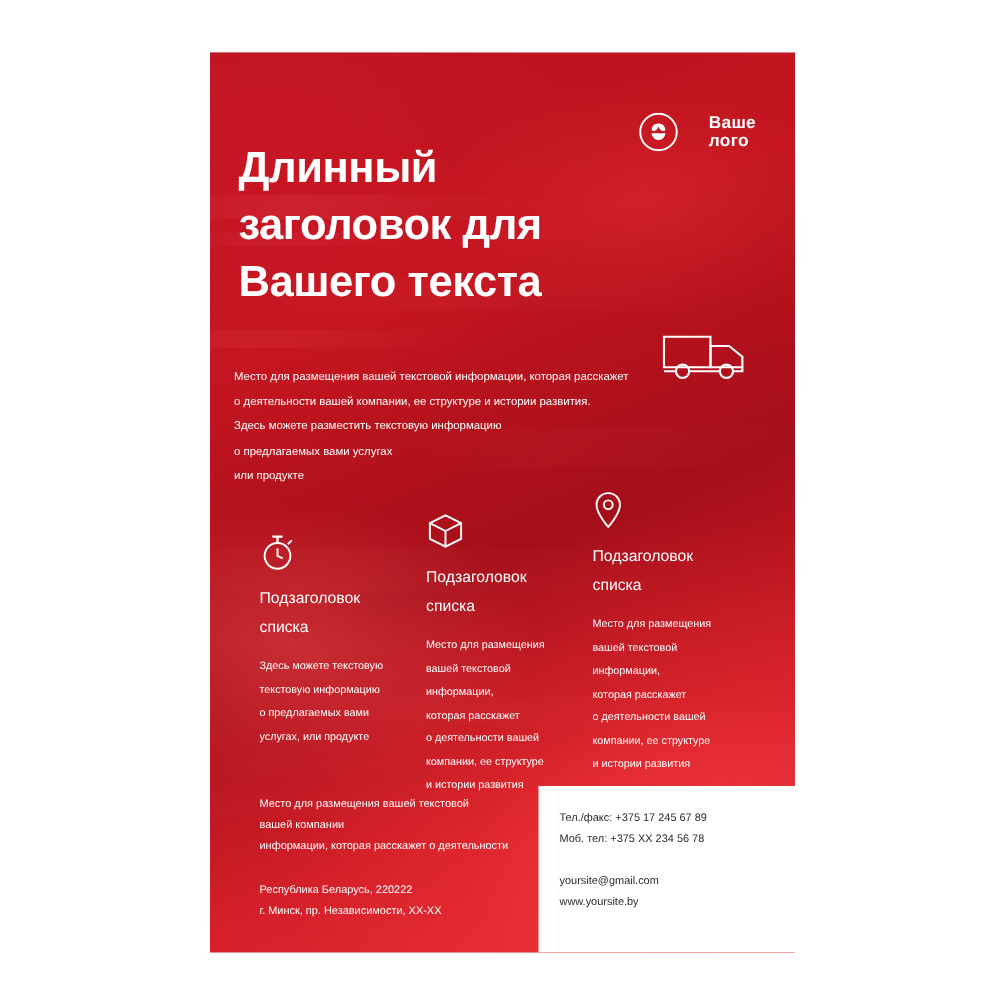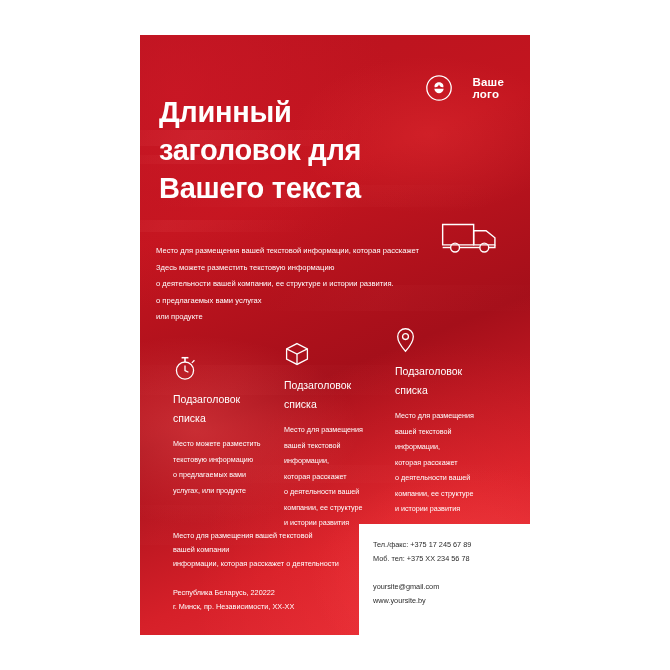--- a/index.html
+++ b/index.html
@@ -239,22 +239,22 @@
         <circle cx="17" cy="36" r="5" fill="none" stroke="#ffffff" stroke-width="1.6"></circle>
         <circle cx="50" cy="36" r="5" fill="none" stroke="#ffffff" stroke-width="1.6"></circle>
         <path d="M22 36 H45" stroke="#ffffff" stroke-width="1.6"></path>
         <path d="M3 36 H12" stroke="#ffffff" stroke-width="1.6"></path>
         <path d="M55 36 H62 V33" stroke="#ffffff" stroke-width="1.6" fill="none"></path>
       </svg>
     </div>
 
     <div class="intro">
       <div>Место для размещения вашей текстовой информации, которая расскажет</div>
+      <div>о деятельности вашей компании, ее структуре и истории развития.</div>
       <div>Здесь можете разместить текстовую информацию</div>
-      <div>о деятельности вашей компании, ее структуре и истории развития.</div>
       <div>о предлагаемых вами услугах</div>
       <div>или продукте</div>
     </div>
 
     <div class="cols">
 
       <div class="col c1">
         <div class="ic">
           <svg viewBox="0 0 28 30" width="24" height="26">
             <circle cx="14" cy="18" r="10" fill="none" stroke="#ffffff" stroke-width="1.5"></circle>
@@ -262,21 +262,21 @@
             <path d="M10 3 H18" stroke="#ffffff" stroke-width="1.8"></path>
             <path d="M14 3 V8" stroke="#ffffff" stroke-width="1.8"></path>
             <path d="M22 9 L25 6" stroke="#ffffff" stroke-width="1.5"></path>
           </svg>
         </div>
         <div class="sub">
           <div>Подзаголовок</div>
           <div>списка</div>
         </div>
         <div class="body">
-          <div>Место можете разместить</div>
+          <div>Здесь можете текстовую</div>
           <div>текстовую информацию</div>
           <div>о предлагаемых вами</div>
           <div>услугах, или продукте</div>
         </div>
       </div>
 
       <div class="col c2">
         <div class="ic">
           <svg viewBox="0 0 30 30" width="26" height="26">
             <path d="M15 3 L27 9 V21 L15 27 L3 21 V9 Z" fill="none" stroke="#ffffff" stroke-width="1.5"></path>

